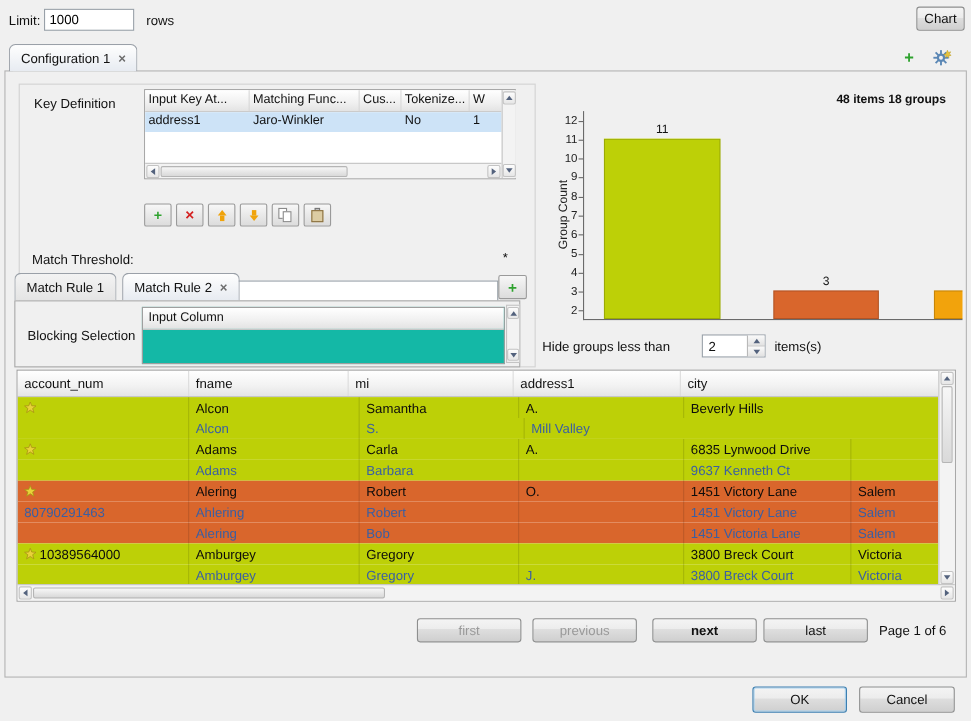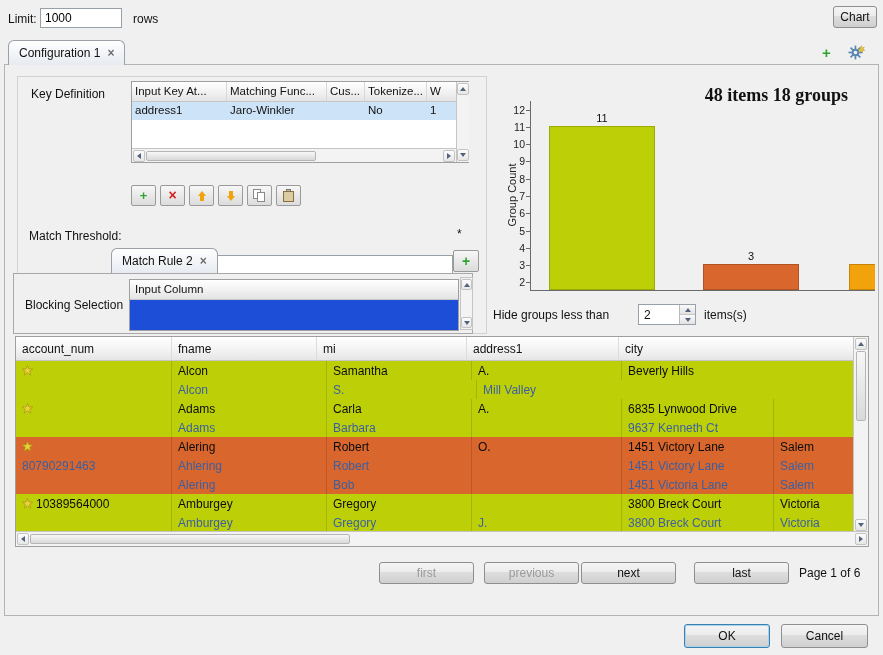--- a/index.html
+++ b/index.html
@@ -61,26 +61,26 @@
   .arr-stem{width:4px;height:5px;background:#f0a30a;}
   .copy-ico{position:relative;width:13px;height:14px;}
   .copy-ico i{position:absolute;width:8px;height:10px;background:#fff;border:1px solid #8a8a8a;}
   .copy-ico .d1{left:0;top:0;} .copy-ico .d2{left:4px;top:3px;}
   .paste-ico{position:relative;width:12px;height:14px;}
   .paste-ico .pb{position:absolute;left:0;top:2px;width:11px;height:11px;background:#dcccA3;background:#dccca3;border:1px solid #8a7040;}
   .paste-ico .pt{position:absolute;left:3px;top:0;width:5px;height:4px;background:#bdbdbd;border:1px solid #777;}
 
   
   .blocking-box{position:absolute;left:8px;top:208px;width:460px;height:61px;border:1px solid #a8a8a8;background:#f0f0f0;}
-  .blocking-list{position:absolute;left:124px;top:214px;width:330px;height:52px;border:1px solid #9f9f9f;background:#1d4ed8;}
+  .blocking-list{position:absolute;left:124px;top:214px;width:330px;height:52px;border:1px solid #9f9f9f;background:#14b8a6;}
   .bl-header{height:20px;background:linear-gradient(#ffffff,#f0f0f0 60%,#e3e3e3);border-bottom:1px solid #c6c6c6;padding:3px 0 0 5px;font-size:11.5px;}
   .bl-vsb{position:absolute;left:455px;top:212px;width:13px;height:53px;background:#f3f3f3;border:1px solid #c4c4c4;display:flex;flex-direction:column;justify-content:space-between;align-items:center;padding:1px 0;}
 
   
-  .chart-title{position:absolute;right:30px;top:20px;font-weight:bold;font-size:18px;font-family:Liberation Serif, serif;}
+  .chart-title{position:absolute;right:18px;top:20px;font-weight:bold;font-size:11px;}
   .chart-region{position:absolute;left:492px;top:30px;width:380px;height:205px;}
   .plot{position:absolute;left:33px;top:6px;width:345px;height:190px;border-left:1px solid #6a6a6a;border-bottom:1px solid #6a6a6a;overflow:hidden;}
   .ylabel{position:absolute;left:-80px;top:94px;width:190px;text-align:center;transform:rotate(-90deg);font-size:11px;color:#222;}
   .ytick{position:absolute;left:0;width:28px;text-align:right;font-size:10.5px;color:#222;}
   .ymark{position:absolute;left:29px;width:4px;height:1px;background:#6a6a6a;}
   .bar{position:absolute;bottom:0;box-shadow:inset 0 0 0 1px rgba(0,0,0,0.18);}
   .bar-label{position:absolute;text-align:center;font-size:11px;color:#111;}
   .spinner{position:absolute;left:633px;top:239px;width:58px;height:21px;border:1px solid #98a0a8;background:#fff;display:flex;}
   .spin-val{flex:1;padding:3px 0 0 5px;font-size:12px;}
   .spin-btns{width:16px;display:flex;flex-direction:column;border-left:1px solid #b9b9b9;}
@@ -216,20 +216,23 @@
             <i class="pt"></i>
             <i class="pb"></i>
           </span>
       </span>
     </div>
 
     <span class="lbl" style="left:24px;top:164px;">Match Threshold:</span>
     <input class="text-input" style="left: 128px; top: 142px; width: 320px; margin-top: 48px;" value="0.85">
     <span class="lbl" style="left:452px;top:162px;">*</span>
 
+    <div class="tab inactive" style="left:8px;top:183px;z-index:1;">
+      <span>Match Rule 1</span>
+    </div>
     <div class="tab" style="left:106px;top:183px;">
       <span>Match Rule 2</span>
       <span class="tab-close">×</span>
     </div>
     <span class="tool-btn" style="position:absolute;left:448px;top:185px;width:26px;height:22px;">
       <span class="plus-icon" style="font-size:14px;">+</span>
     </span>
 
     <div class="blocking-box"></div>
     <span class="lbl" style="left:20px;top:233px;">Blocking Selection</span>
@@ -401,21 +404,21 @@
         <span class="sb-thumb" style="width:320px;"></span>
         <span class="vtrack"></span>
         <span class="sb-arrow">
             <i class="tri right"></i>
           </span>
       </div>
     </div>
 
     <button class="btn pag-btn disabled" style="left:374px;">first</button>
     <button class="btn pag-btn disabled" style="left:479px;">previous</button>
-    <button class="btn pag-btn" style="left:576px;">next</button>
+    <button class="btn pag-btn" style="left:588px;font-weight:bold;">next</button>
     <button class="btn pag-btn" style="left:689px;">last</button>
     <span class="lbl" style="left:794px;top:501px;">Page 1 of 6</span>
   </div>
 
   <button class="btn default" style="left:684px;top:624px;width:86px;height:24px;">OK</button>
   <button class="btn" style="left:781px;top:624px;width:87px;height:24px;">Cancel</button>
 
 </div>
 
 </body></html>

